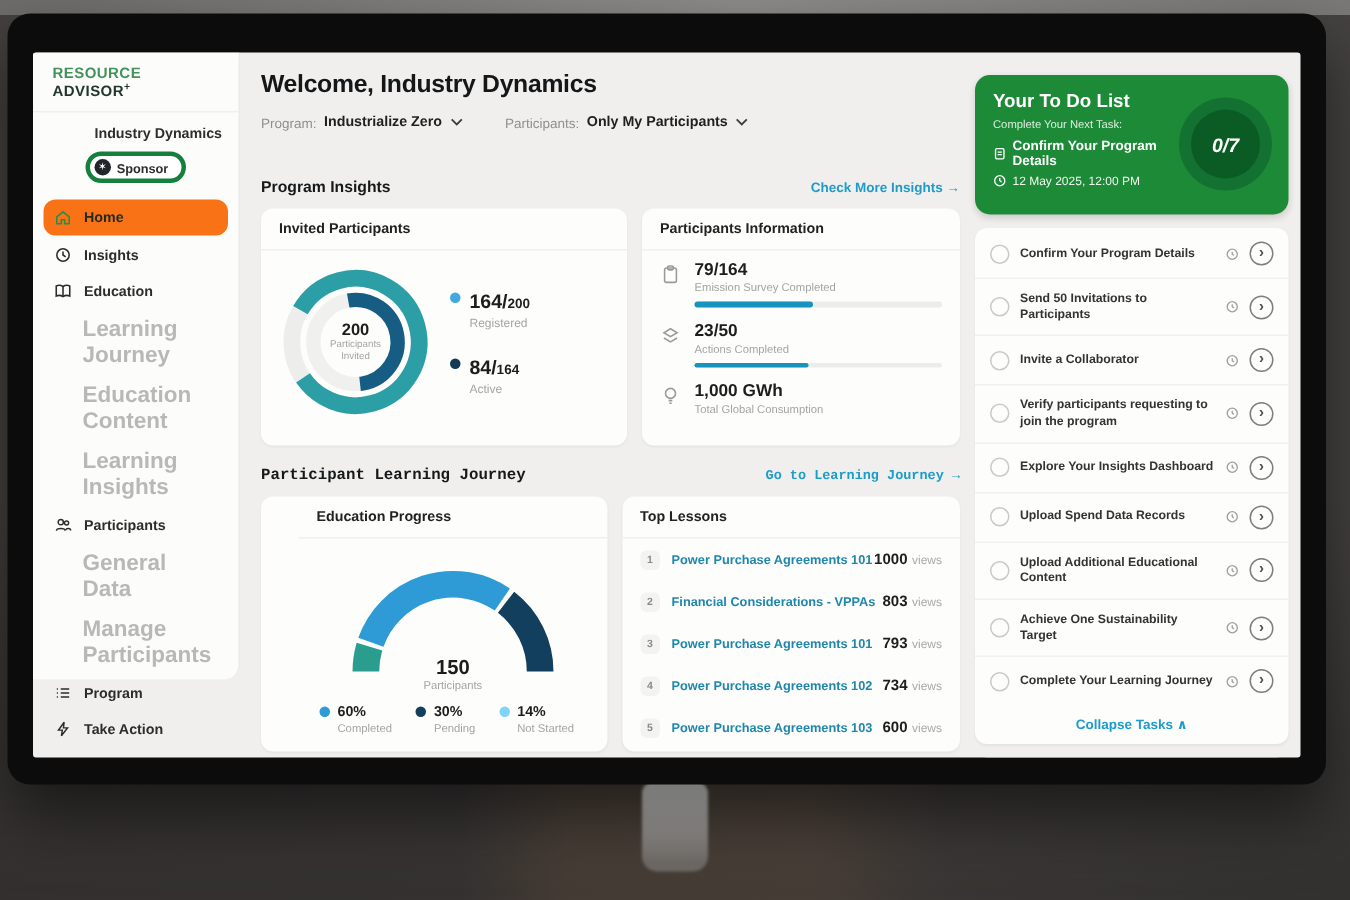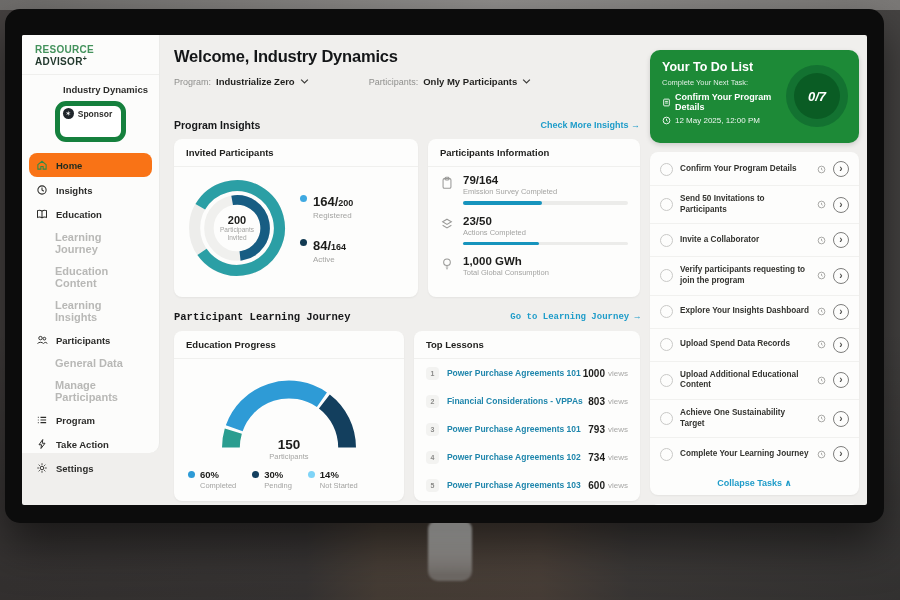--- a/index.html
+++ b/index.html
@@ -25,36 +25,36 @@
     font-family:"Liberation Sans","DejaVu Sans",sans-serif; color:#1d1d1b; }
 
   
   .sidebar { position:absolute; left:0; top:0; width:138px; height:418px;
     background:#fcfcfb; border-right:1px solid #eaeae8; border-radius:0 0 10px 0; }
   .logo { padding:9px 13px 7px; border-bottom:1px solid #efefed; font-size:10px; font-weight:bold; letter-spacing:.3px; }
   .logo .g { color:#43925c; } .logo .d { color:#22382d; } .logo sup { font-size:7px; color:#22382d; }
   .org { text-align:center; padding-top:9px; }
   .org-name { font-size:9.5px; font-weight:bold; color:#2e2e2c;padding-left:30px; }
   .sponsor-pill { display:inline-flex; align-items:center; gap:4px; margin-top:6px;
-    border:5px solid #15803d; border-radius:11px; padding:2px 9px 18px 3px; background:#fff; }
+    border:3px solid #15803d; border-radius:11px; padding:2px 9px 2px 3px; background:#fff; }
   .sponsor-ico { width:11px; height:11px; border-radius:50%; background:#20262b; color:#fff;
     font-size:7px; line-height:11px; text-align:center; display:inline-block; }
   .sponsor-pill span.t { font-size:8.5px; font-weight:bold; color:#2e2e2c; }
   .nav { margin-top:11px; }
   .nav-item { display:flex; align-items:center; gap:8px; padding:6px 14px;
     font-size:9.5px; font-weight:bold; color:#2c2c2a; cursor:pointer; }
   .nav-item svg { width:12px; height:12px; flex:0 0 auto; }
   .nav-item.active { background:#f97316; border-radius:8px; margin:1px 7px; padding:6px 7px; color:#1d2b20; }
   .nav-item.active svg { color:#2e8b46; }
-  .nav-sub { padding:5px 14px 5px 33px; font-size:11px; font-weight:bold; color:#b8b8b6; cursor:pointer; }
+  .nav-sub { padding:5px 14px 5px 33px; font-size:15px; font-weight:bold; color:#b8b8b6; cursor:pointer; }
 
   
   .main { position:absolute; left:152px; top:0; width:466px; }
   .welcome { margin-top:12px; font-size:16.5px; font-weight:bold; color:#141618; letter-spacing:-.2px; }
-  .filters { margin-top:10px; display:flex; gap:60px; align-items:flex-end; }
+  .filters { margin-top:10px; display:flex; gap:28px; align-items:flex-end; }
   .filter { display:flex; align-items:center; gap:5px; cursor:pointer; }
   .f-label { font-size:9px; color:#8f8f8d; }
   .f-value { font-size:9.5px; font-weight:bold; color:#1f1f1d; }
   .chev { width:9px; height:7px; color:#3c3c3a; }
   .section-row { margin-top:32px; display:flex; justify-content:space-between; align-items:center; }
   .section-row.second { margin-top:14px;font-family:Liberation Mono, monospace; }
   .sec-title { font-size:10.5px; font-weight:bold; color:#17181a; }
   .sec-link { font-size:9px; font-weight:bold; color:#1e9cc9; cursor:pointer; }
   .cards { display:flex; gap:10px; margin-top:8px; align-items:flex-start; }
   .card { background:#fdfdfc; border-radius:8px; box-shadow:0 1px 2px rgba(0,0,0,.05); overflow:hidden; }
@@ -80,21 +80,21 @@
   .info-rows { padding:7px 12px 0; }
   .info-row { display:flex; gap:9px; margin-bottom:4px;justify-content:space-between; }
   .info-ico { width:14px; height:14px; color:#9a9a98; margin-top:2px; flex:0 0 auto; }
   .info-content { flex:1; }
   .info-value { font-size:11.5px; font-weight:bold; color:#1d1d1b; }
   .info-label { font-size:7.5px; color:#a4a4a2; margin-top:1px; }
   .bar { height:3.5px; background:#ececea; border-radius:2px; margin:5px 0 6px; }
   .bar-fill { height:100%; background:#1794bd; border-radius:2px; }
 
   
-  .card-edu { width:246px; height:170px; }
+  .card-edu { width:246px; height:170px;padding-left:25px; }
   .gauge-wrap { position:relative; width:178px; height:94px; margin:8px auto 0; }
   .gauge-center { position:absolute; left:0; right:0; bottom:0; text-align:center; }
   .gauge-center .v { font-size:13.5px; font-weight:bold; color:#1d1d1b; }
   .gauge-center .l { font-size:7.5px; color:#a4a4a2; }
   .gauge-legend { display:flex; gap:16px; padding:8px 14px 0; }
   .gl-item { position:relative; padding-left:12px; }
   .gl-dot { position:absolute; left:0; top:2px; width:7px; height:7px; border-radius:50%; }
   .dot-completed { background:#2e9bd6; } .dot-pending { background:#133f5e; } .dot-notstarted { background:#7fd4f7; }
   .gl-val { font-size:9.5px; font-weight:bold; color:#1d1d1b; }
   .gl-lab { font-size:7.5px; color:#a4a4a2; margin-top:1px; }

